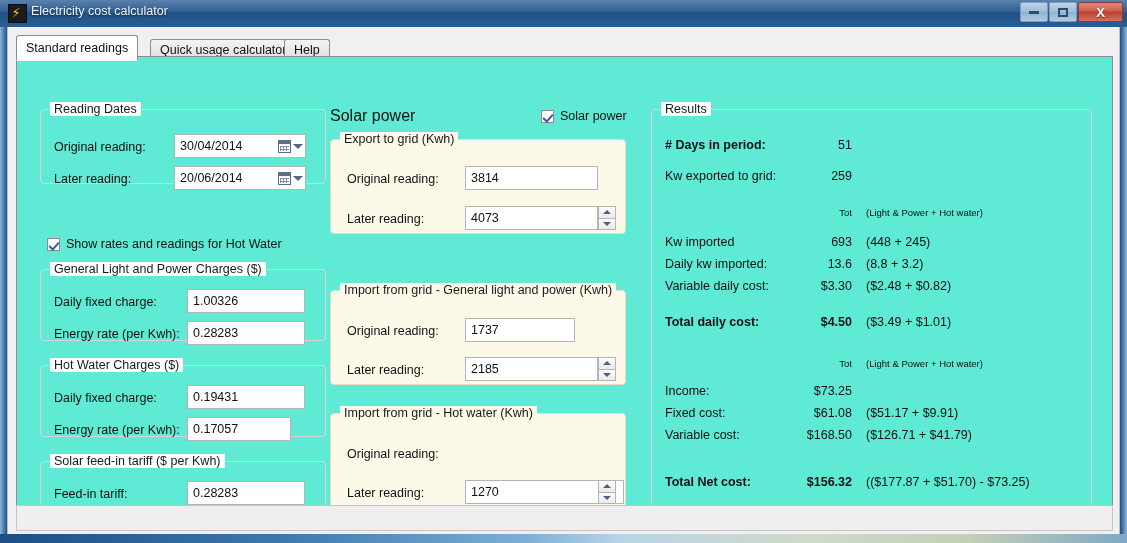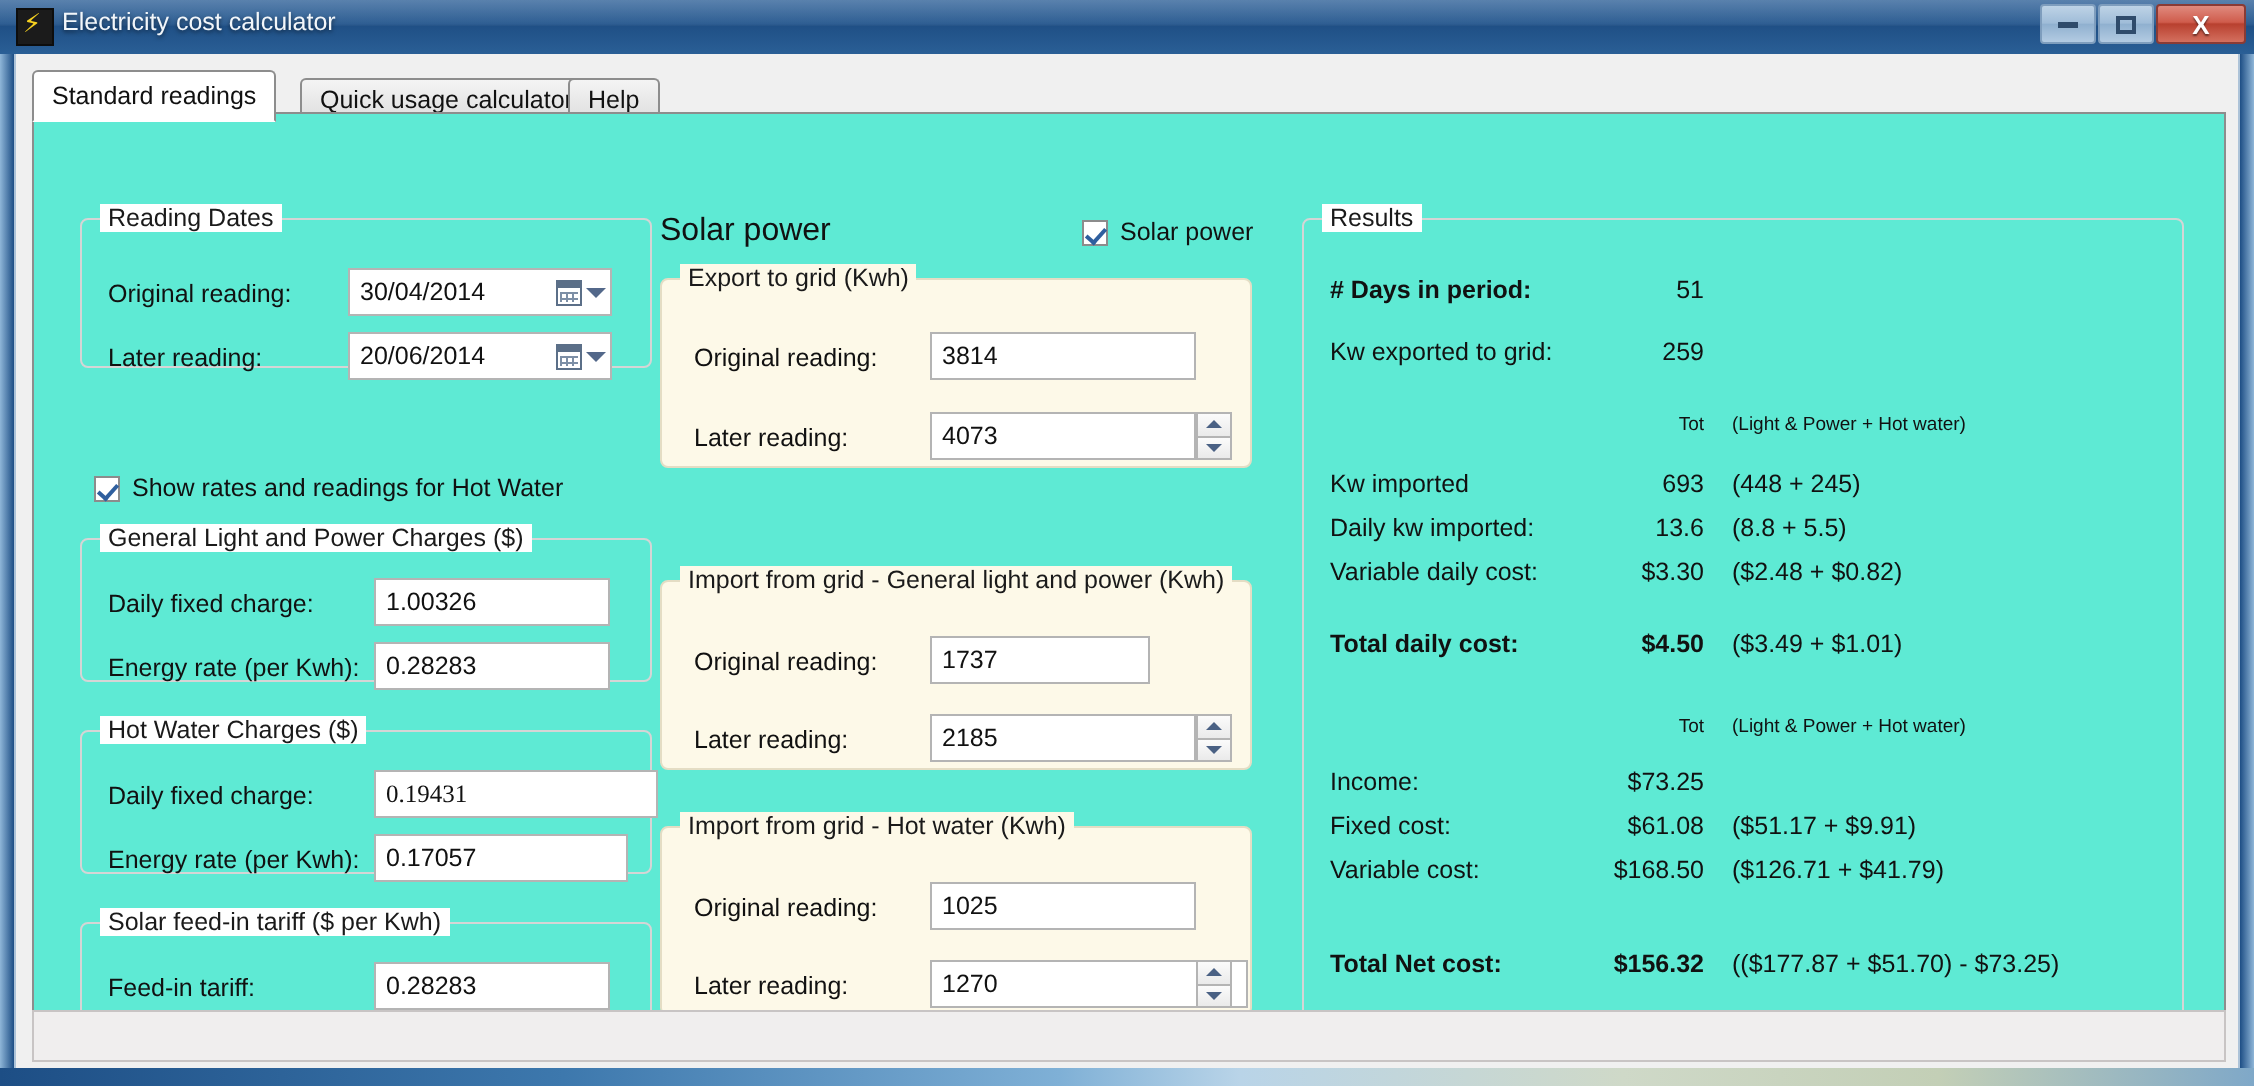--- a/index.html
+++ b/index.html
@@ -255,23 +255,23 @@
       </div>
       <div class="lbl" style="left:37px;top:238px;">Daily fixed charge:</div>
       <div class="field" style="left:170px;top:232px;width:118px;">1.00326</div>
       <div class="lbl" style="left:37px;top:270px;">Energy rate (per Kwh):</div>
       <div class="field" style="left:170px;top:264px;width:118px;">0.28283</div>
 
       <div class="group" style="left:23px;top:308px;width:286px;height:72px;">
         <div class="group-title">Hot Water Charges ($)</div>
       </div>
       <div class="lbl" style="left:37px;top:334px;">Daily fixed charge:</div>
-      <div class="field" style="left:170px;top:328px;width:142px;font-family:Liberation Serif, serif;">0.19431</div>
+      <div class="field" style="left:170px;top:328px;width:118px;">0.19431</div>
       <div class="lbl" style="left:37px;top:366px;">Energy rate (per Kwh):</div>
-      <div class="field" style="left:170px;top:360px;width:127px;">0.17057</div>
+      <div class="field" style="left:170px;top:360px;width:104px;">0.17057</div>
 
       <div class="group" style="left:23px;top:404px;width:286px;height:64px;">
         <div class="group-title">Solar feed-in tariff ($ per Kwh)</div>
       </div>
       <div class="lbl" style="left:37px;top:430px;">Feed-in tariff:</div>
       <div class="field" style="left:170px;top:424px;width:118px;">0.28283</div>
 
       <div class="heading" style="left:313px;top:50px;">Solar power</div>
       <div class="cbox" style="left:524px;top:52px;">
         <span class="bx"></span>
@@ -307,21 +307,20 @@
           </div>
         <div class="dn">
             <span class="ar-dn"></span>
           </div>
       </div>
 
       <div class="group cream" style="left:313px;top:356px;width:296px;height:95px;">
         <div class="group-title">Import from grid - Hot water (Kwh)</div>
       </div>
       <div class="lbl" style="left:330px;top:390px;">Original reading:</div>
-      <div class="field" style="left:448px;top:384px;width:133px;">1025</div>
       <div class="lbl" style="left:330px;top:429px;">Later reading:</div>
       <div class="field" style="left:448px;top:423px;width:159px;">1270</div>
       <div class="spin" style="left:581px;top:423px;">
         <div class="up">
             <span class="ar-up"></span>
           </div>
         <div class="dn">
             <span class="ar-dn"></span>
           </div>
       </div>
@@ -338,21 +337,21 @@
 
       <div class="res-hdr r" style="left:760px;top:150px;width:75px;">Tot</div>
       <div class="res-hdr" style="left:849px;top:150px;">(Light &amp; Power + Hot water)</div>
 
       <div class="res-label" style="left:648px;top:178px;">Kw imported</div>
       <div class="res-val" style="left:760px;top:178px;width:75px;">693</div>
       <div class="res-br" style="left:849px;top:178px;">(448 + 245)</div>
 
       <div class="res-label" style="left:648px;top:200px;">Daily kw imported:</div>
       <div class="res-val" style="left:760px;top:200px;width:75px;">13.6</div>
-      <div class="res-br" style="left:849px;top:200px;">(8.8 + 5.5)</div>
+      <div class="res-br" style="left:849px;top:200px;">(8.8 + 3.2)</div>
 
       <div class="res-label" style="left:648px;top:222px;">Variable daily cost:</div>
       <div class="res-val" style="left:760px;top:222px;width:75px;">$3.30</div>
       <div class="res-br" style="left:849px;top:222px;text-align:center;">($2.48 + $0.82)</div>
 
       <div class="res-label b" style="left:648px;top:258px;">Total daily cost:</div>
       <div class="res-val b" style="left:760px;top:258px;width:75px;">$4.50</div>
       <div class="res-br" style="left:849px;top:258px;">($3.49 + $1.01)</div>
 
       <div class="res-hdr r" style="left:760px;top:301px;width:75px;">Tot</div>

